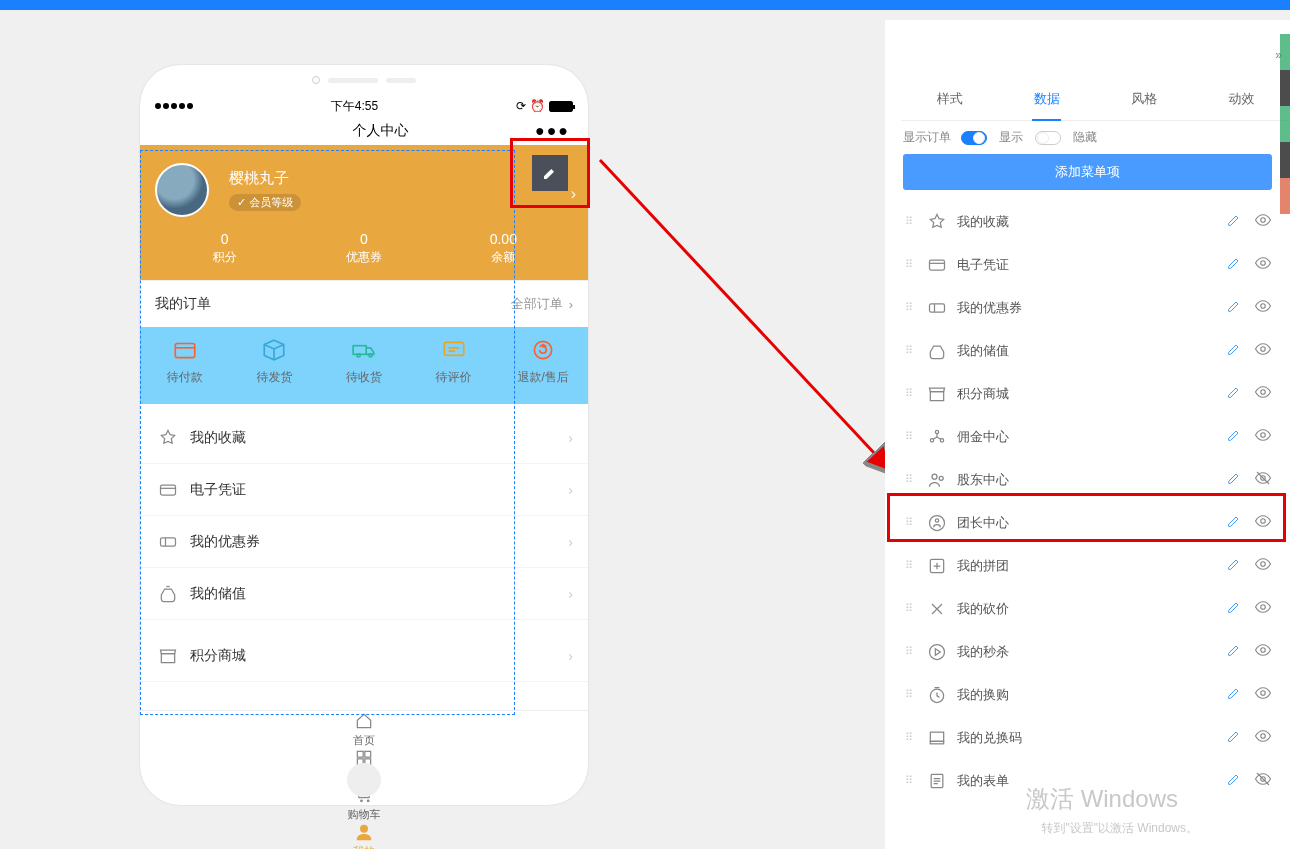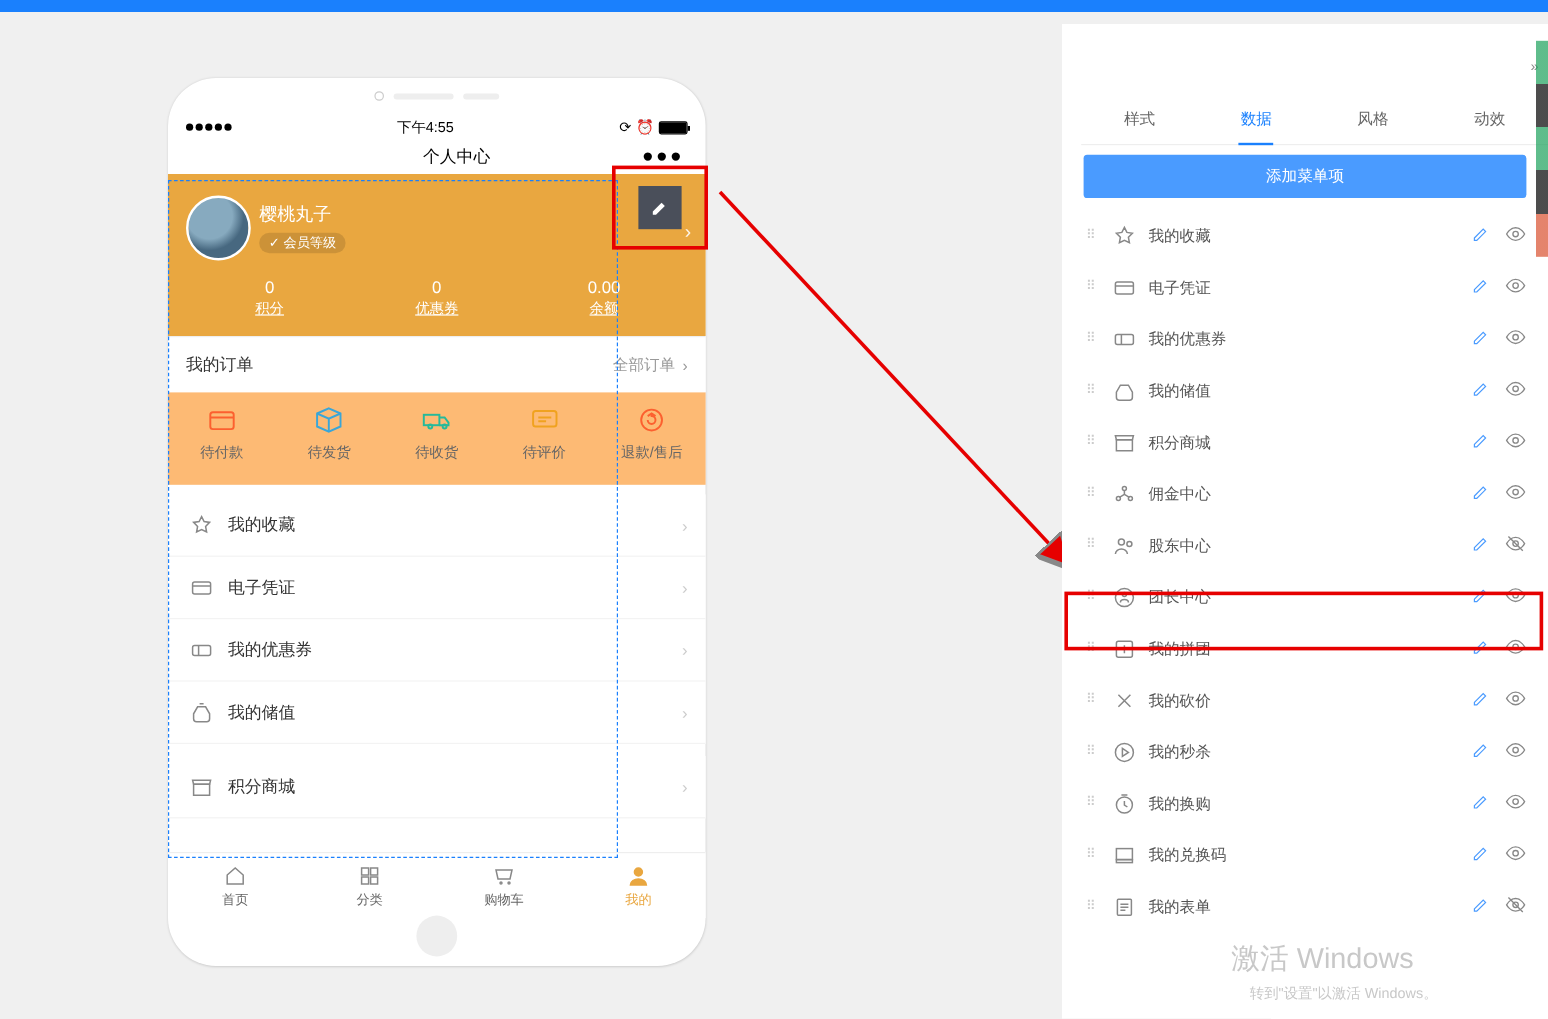--- a/index.html
+++ b/index.html
@@ -19,43 +19,43 @@
     .battery { width:24px; height:11px; border:1px solid #000; border-radius:2px; position:relative; }
     .battery::after{ content:""; position:absolute; right:-3px; top:3px; width:2px; height:4px; background:#000; }
     .battery-fill{ background:#000; height:100%; width:100%; }
 
     .apptitle { height:28px; display:flex; align-items:center; justify-content:center; font-size:14px; position:relative;margin-left:33px; }
     .apptitle-menu { position:absolute; right:18px; font-size:16px; letter-spacing:2px; }
 
     .selected-border { position:absolute; left:140px; top:140px; width:375px; height:565px; border:1px dashed #1a80fd; pointer-events:none; }
 
     .profile-card { background:#e9a740; margin:0; padding:18px 15px 14px; color:#fff; position:relative; }
-    .profile-top { display:flex; align-items:center; gap:7px; }
+    .profile-top { display:flex; align-items:center; gap:20px; }
     .avatar { width:54px; height:54px; border-radius:50%; background: radial-gradient(circle at 35% 30%, #87aabf 0 40%, #476880 60% 100%); border:2px solid #fff; }
     .uname { font-size:15px; }
     .member-badge { margin-top:6px; display:inline-flex; align-items:center; background:rgba(0,0,0,0.12); border-radius:10px; padding:1px 8px; font-size:11px; gap:3px; }
     .profile-arrow { position:absolute; right:12px; top:40px; color:#fff; opacity:0.9; font-size:16px; }
     .profile-stats { display:flex; margin-top:14px; text-align:center; }
     .profile-stats .stat { flex:1; }
     .profile-stats .num{ font-size:14px; }
-    .profile-stats .lbl{ font-size:12px; margin-top:2px;text-decoration:underline; }
+    .profile-stats .lbl{ font-size:12px; margin-top:2px; }
 
     .orders-header{ background:#fff; border-top:1px solid #eee; padding:14px 15px; display:flex; justify-content:space-between; align-items:center; color:#333; font-size:14px; }
     .orders-header .all{ color:#999; font-size:13px; display:flex; align-items:center; gap:6px; }
-    .order-states{ background:#fdba74; display:flex; padding:10px 0 18px; }
+    .order-states{ background:#7dd3fc; display:flex; padding:10px 0 18px; }
     .order-states .os{ flex:1; display:flex; flex-direction:column; align-items:center; gap:6px; font-size:12px; color:#666; }
     .os-icon{ width:26px; height:26px; display:flex; align-items:center; justify-content:center; }
     .os-icon svg{ width:26px; height:26px; }
 
     .menu-section{ margin-top:8px; background:#fff; }
     .menu-item{ height:52px; display:flex; align-items:center; padding:0 15px 0 18px; border-bottom:1px solid #f3f3f3; color:#333; font-size:14px; }
     .menu-item .mi-icon{ width:20px; height:20px; margin-right:12px; display:flex;align-items:center;justify-content:center; color:#888; }
     .menu-item .mi-arrow{ margin-left:auto; color:#ccc; font-size:14px; }
 
-    .tabbar{ position:absolute; left:0; right:0; bottom:40px; height:55px; display:flex; border-top:1px solid #eee; background:#fff; }
+    .tabbar{ position:absolute; left:0; right:0; bottom:40px; height:55px; display:flex; border-top:1px solid #eee; background:#fff;flex-direction:column; }
     .tabbar .tab{ flex:1; display:flex; flex-direction:column; align-items:center; justify-content:center; font-size:11px; color:#666; gap:2px; }
     .tabbar .tab.active{ color:#e9a740; }
     .tab svg{ width:20px; height:20px; }
     .home-btn{ position:absolute; bottom:8px; left:50%; transform:translateX(-50%); width:34px; height:34px; background:#eee; border-radius:50%; }
 
     
     .edit-box{ position:absolute; left:510px; top:128px; width:80px; height:70px; border:3px solid #e60000; display:flex; align-items:center; justify-content:center; }
     .edit-btn{ width:36px; height:36px; background:#4a4f5a; display:flex; align-items:center; justify-content:center; }
     .edit-btn svg{ width:16px; height:16px; fill:#fff; }
 
@@ -327,20 +327,33 @@
 
   <div class="right-panel">
     <span class="panel-collapse">»</span>
     <div class="panel-tabs">
       <div class="ptab"><span>样式</span></div>
       <div class="ptab active"><span>数据</span></div>
       <div class="ptab"><span>风格</span></div>
       <div class="ptab"><span>动效</span></div>
     </div>
 
+    <div class="show-orders-row">
+      <span>显示订单</span>
+      <span class="toggle">
+        <span class="toggle-sw on">
+            <span class="knob"></span>
+          </span>
+        <span>显示</span>
+        <span class="toggle-sw">
+            <span class="knob"></span>
+          </span>
+        <span>隐藏</span>
+      </span>
+    </div>
     <div class="add-btn"><span>添加菜单项</span></div>
 
     <div id="ml-list">
         <div class="ml-item">
           <span class="drag">⠿</span>
           <span class="ml-icon">
             <svg viewBox="0 0 24 24">
               <path d="M12 3l2.5 5 5.5.8-4 4 1 5.5L12 16l-5 2.3 1-5.5-4-4 5.5-.8z"></path>
             </svg>
           </span>

